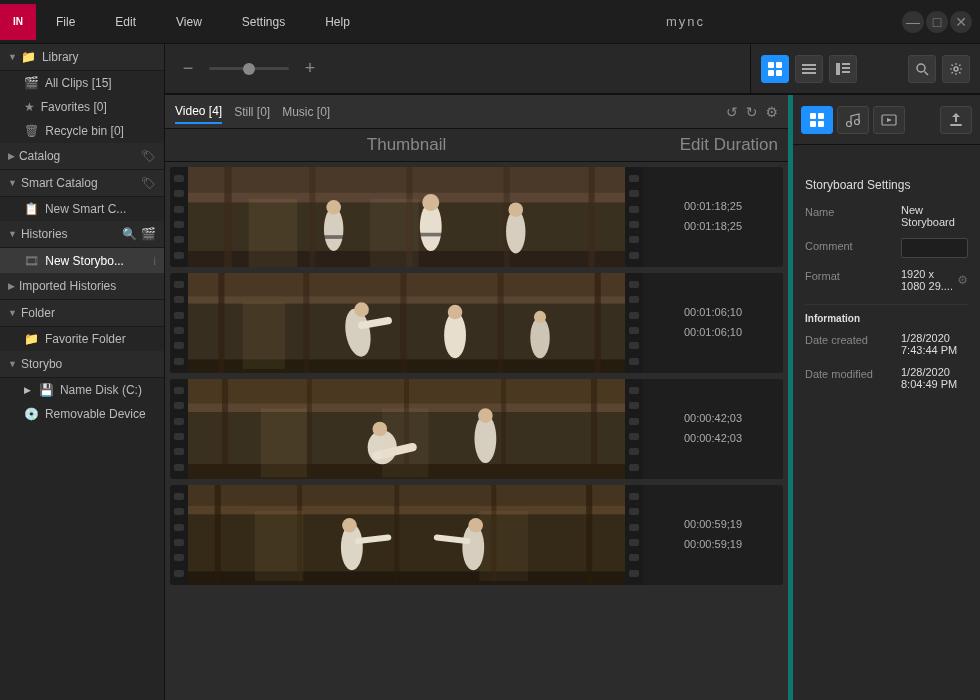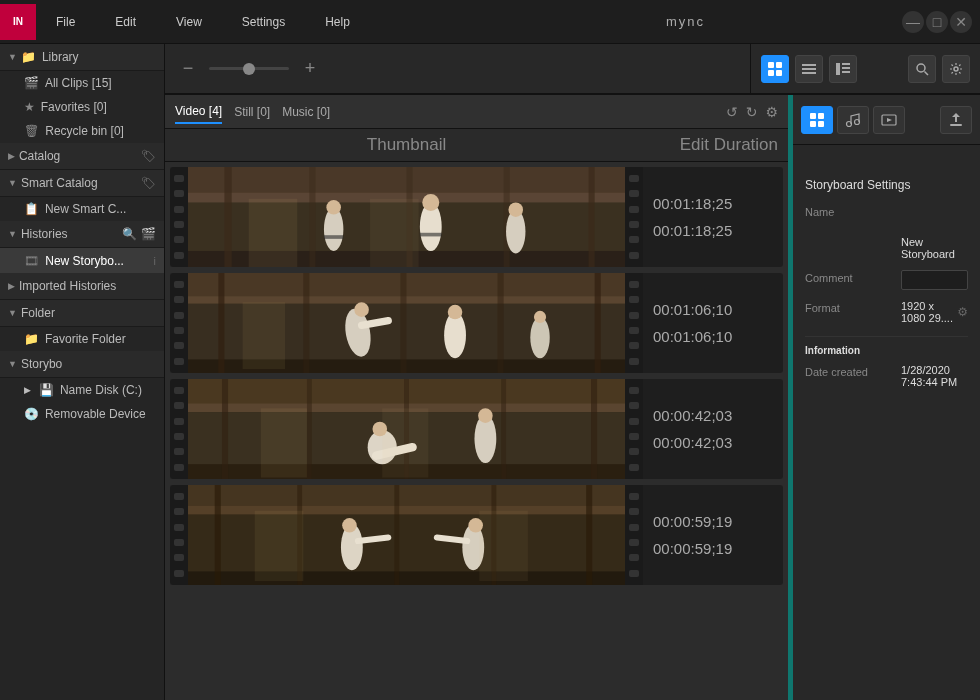--- a/index.html
+++ b/index.html
@@ -318,23 +318,23 @@
       left: 18px;
       right: 18px;
       top: 0;
       bottom: 0;
       overflow: hidden;
     }
 
     
     .clip-duration {
       padding: 0 10px;
-      text-align: left;
+      text-align: center;
       color: #aaa;
-      font-size: 15px;
+      font-size: 11px;
       line-height: 1.8;
     }
 
     
     #right-panel {
       width: 192px;
       background: #282828;
       border-left: 5px solid #0f766e;
       flex-shrink: 0;
       display: flex;
@@ -872,21 +872,21 @@
               <rect x="2" y="12" width="12" height="2" rx="1" fill="currentColor"></rect>
             </svg>
           </div>
         </div>
 
         <div id="storyboard-settings">
           <h3>Storyboard Settings</h3>
 
           <div class="settings-row">
             <span class="settings-label">Name</span>
-            <span class="settings-value" style="color:#ddd; font-weight:500;margin-top:32px;">New Storyboard</span>
+            <span class="settings-value" style="color:#ddd; font-weight:500;">New Storyboard</span>
           </div>
 
           <div class="settings-row">
             <span class="settings-label">Comment</span>
             <input class="settings-input" type="text" value="" style="">
           </div>
 
           <div class="settings-row">
             <span class="settings-label">Format</span>
             <div class="settings-value-row">
@@ -896,19 +896,23 @@
           </div>
 
           <div class="info-section-header">Information</div>
 
 
           <div class="settings-row">
             <span class="settings-label">Date created</span>
             <span class="settings-value">1/28/2020 7:43:44 PM</span>
           </div>
 
+          <div class="settings-row">
+            <span class="settings-label">Date modified</span>
+            <span class="settings-value">1/28/2020 8:04:49 PM</span>
+          </div>
         </div>
       </div>
 
     </div>
   </div>
 
 </div>
 
 </body></html>

